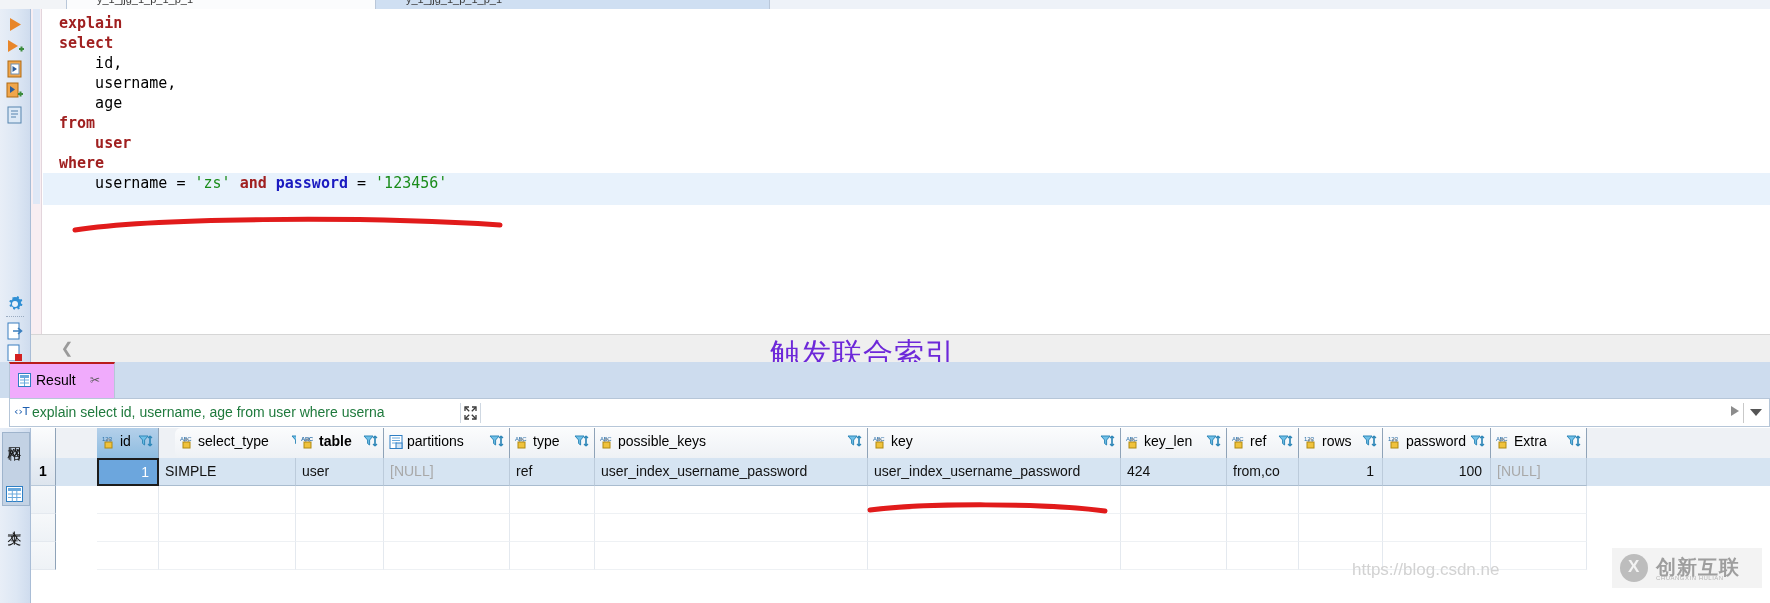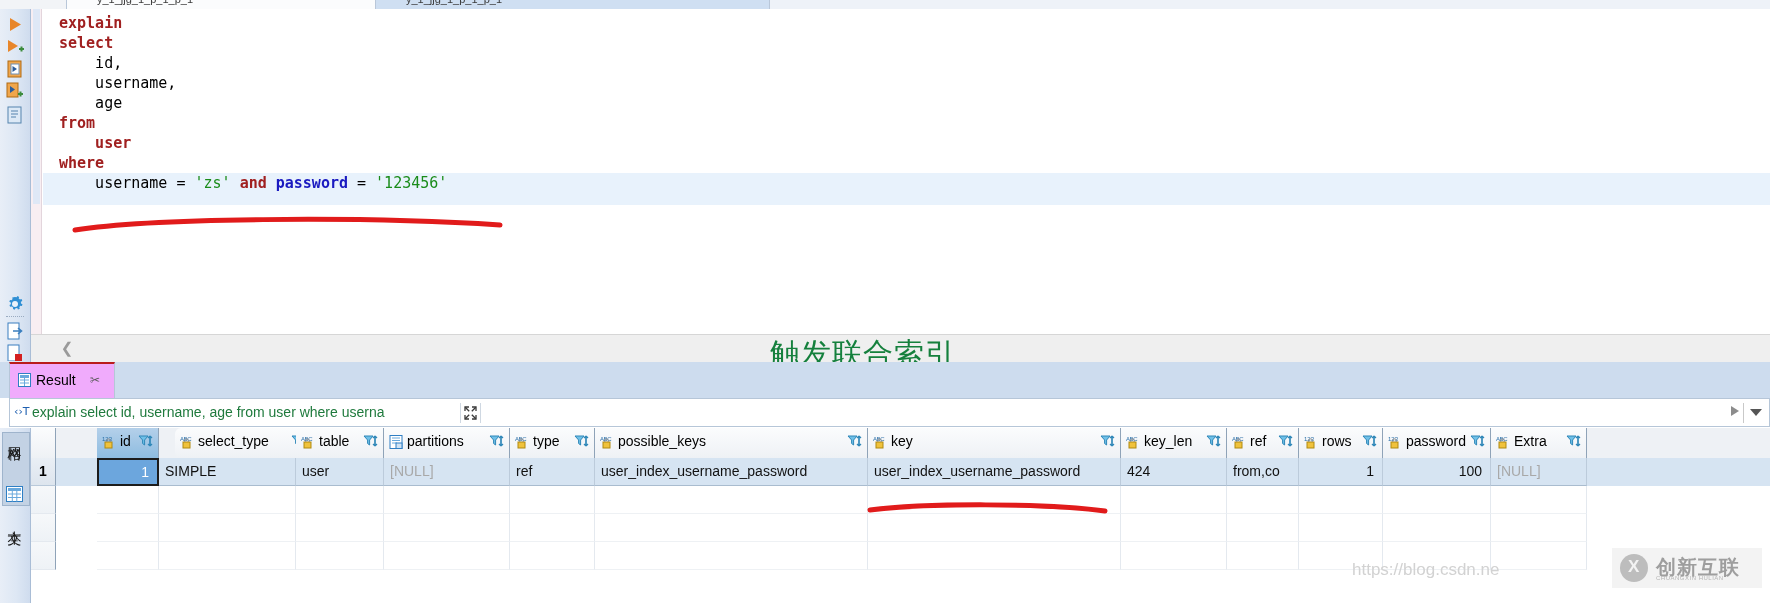--- a/index.html
+++ b/index.html
@@ -45,21 +45,21 @@
   .kw2{color:#1a1ac0;font-weight:bold;}
   .str{color:#1a8c1a;}
   .op{color:#000;}
   .idt{color:#000;}
 
   
   .hscroll{position:absolute;left:31px;top:334px;right:0;height:27px;background:#efefef;border-top:1px solid #d6d6d6;}
   .hscroll .arrow{position:absolute;left:28px;top:5px;width:16px;height:16px;color:#9a9a9a;font-size:15px;line-height:16px;text-align:center;}
 
   
-  .annot{position:absolute;left:770px;top:334px;font-size:30px;color:#15803d;
+  .annot{position:absolute;left:770px;top:334px;font-size:30px;color:#6d28d9;
          font-family:Liberation Sans, sans-serif;font-weight:500;letter-spacing:1px;}
 
   
   .resbar{position:absolute;left:0;top:362px;right:0;height:36px;background:#cddcee;}
   .restab{position:absolute;left:9px;top:362px;width:104px;height:36px;background:#f0abfc;
           border:1px solid #b6c6d8;border-bottom:none;border-top:2px solid #b91c1c;}
   .restab .tabico{position:absolute;left:8px;top:9px;}
   .restab .tablab{position:absolute;left:26px;top:8px;font-size:14px;color:#000;}
   .restab .tabx{position:absolute;left:80px;top:9px;font-size:12px;color:#5a5a5a;}
 
@@ -267,21 +267,21 @@
                 <rect x="3" y="7" width="7" height="6" fill="#f0c23c" stroke="#b08a10"></rect>
                 <path d="M4.8 7V5.6a1.7 1.7 0 013.4 0V7" stroke="#8c8c8c" fill="none"></path>
               </svg></span>
             <span class="hl">select_type</span>
             <span class="hf"><svg width="16" height="16" viewBox="0 0 16 16">
                 <path d="M1 2h9l-3.4 4V11L4.6 9.5V6z" fill="#6fc0e8" stroke="#2f87b8"></path>
                 <path d="M12 2v10M12 12l-2-2M12 12l2-2" stroke="#2f87b8" stroke-width="1.2" fill="none"></path>
                 <path d="M12 12V2M12 2l-2 2M12 2l2 2" stroke="#2f87b8" stroke-width="1.2" fill="none" transform="translate(0,0)"></path>
               </svg></span>
           </div>
-          <div class="hcell" style="left: 265px; width: 88px;">
+          <div class="hcell" style="left: 265px; width: 88px; font-weight: bold;">
             <span class="hi"><svg width="15" height="14" viewBox="0 0 15 14">
                 <text x="0" y="6" font-size="6" fill="#2b6fa8" font-family="Liberation Sans" letter-spacing="-0.4">ABC</text>
                 <rect x="3" y="7" width="7" height="6" fill="#f0c23c" stroke="#b08a10"></rect>
                 <path d="M4.8 7V5.6a1.7 1.7 0 013.4 0V7" stroke="#8c8c8c" fill="none"></path>
               </svg></span>
             <span class="hl">table</span>
             <span class="hf"><svg width="16" height="16" viewBox="0 0 16 16">
                 <path d="M1 2h9l-3.4 4V11L4.6 9.5V6z" fill="#6fc0e8" stroke="#2f87b8"></path>
                 <path d="M12 2v10M12 12l-2-2M12 12l2-2" stroke="#2f87b8" stroke-width="1.2" fill="none"></path>
                 <path d="M12 12V2M12 2l-2 2M12 2l2 2" stroke="#2f87b8" stroke-width="1.2" fill="none" transform="translate(0,0)"></path>

